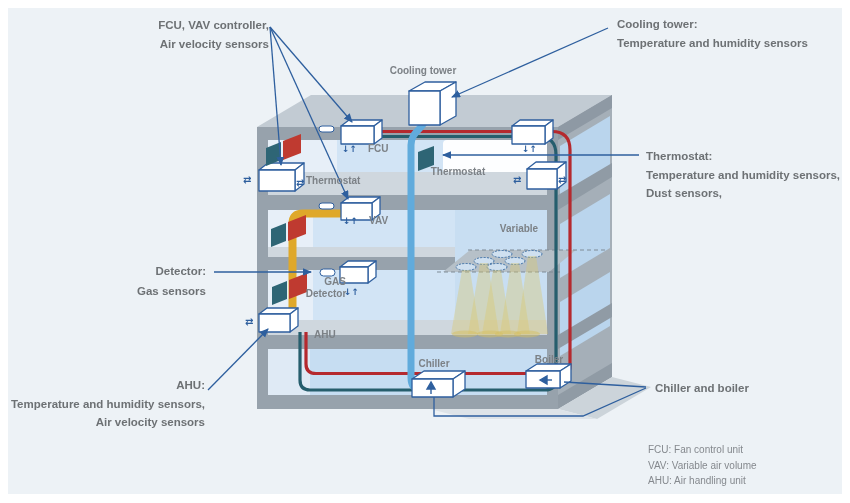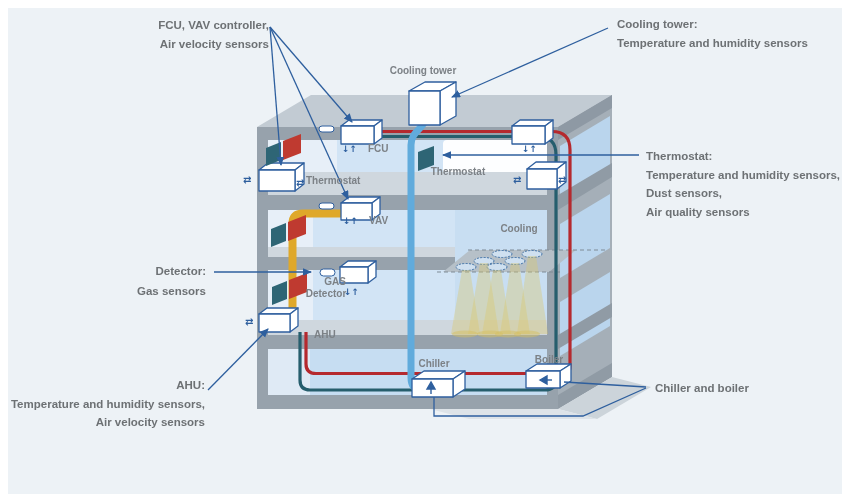--- a/index.html
+++ b/index.html
@@ -220,45 +220,49 @@
 
   <div class="callout" style="left:617px;top:15px;">
     <div>Cooling tower:</div>
     <div>Temperature and humidity sensors</div>
   </div>
 
   <div class="callout" style="left:646px;top:147px;">
     <div>Thermostat:</div>
     <div>Temperature and humidity sensors,</div>
     <div>Dust sensors,</div>
-    <div>Air quality sensors</div>
   </div>
 
   <div class="callout right" style="left:106px;top:262px;width:100px;line-height:19.5px;">
     <div>Detector:</div>
     <div>Gas sensors</div>
   </div>
 
   <div class="callout right" style="left:0px;top:376px;width:205px;">
     <div>AHU:</div>
     <div>Temperature and humidity sensors,</div>
     <div>Air velocity sensors</div>
   </div>
 
   <div class="callout" style="left:655px;top:379px;">
     <div>Chiller and boiler</div>
   </div>
 
+  <div class="legend" style="left:648px;top:442px;">
+    <div>FCU: Fan control unit</div>
+    <div>VAV: Variable air volume</div>
+    <div>AHU: Air handling unit</div>
+  </div>
 
   <div class="dlabel center" style="left:383px;top:65px;width:80px;">Cooling tower</div>
   <div class="dlabel" style="left:368px;top:143px;">FCU</div>
   <div class="dlabel" style="left:306px;top:175px;">Thermostat</div>
   <div class="dlabel center" style="left:420px;top:166px;width:76px;">Thermostat</div>
   <div class="dlabel" style="left:369px;top:215px;">VAV</div>
-  <div class="dlabel center" style="left:482px;top:223px;width:74px;">Cooling</div>
+  <div class="dlabel center" style="left:482px;top:223px;width:74px;">Variable</div>
   <div class="dlabel center" style="left:308px;top:276px;width:38px;text-align:right;">GAS</div>
   <div class="dlabel center" style="left:300px;top:288px;width:52px;">Detector</div>
   <div class="dlabel" style="left:314px;top:329px;">AHU</div>
   <div class="dlabel center" style="left:403px;top:358px;width:62px;">Chiller</div>
   <div class="dlabel center" style="left:518px;top:354px;width:62px;">Boiler</div>
 
   <span class="aficon" style="left:342px;top:144px;">↓↑</span>
   <span class="aficon" style="left:522px;top:144px;">↓↑</span>
   <span class="aficon" style="left:343px;top:216px;">↓↑</span>
   <span class="aficon" style="left:344px;top:287px;">↓↑</span>

